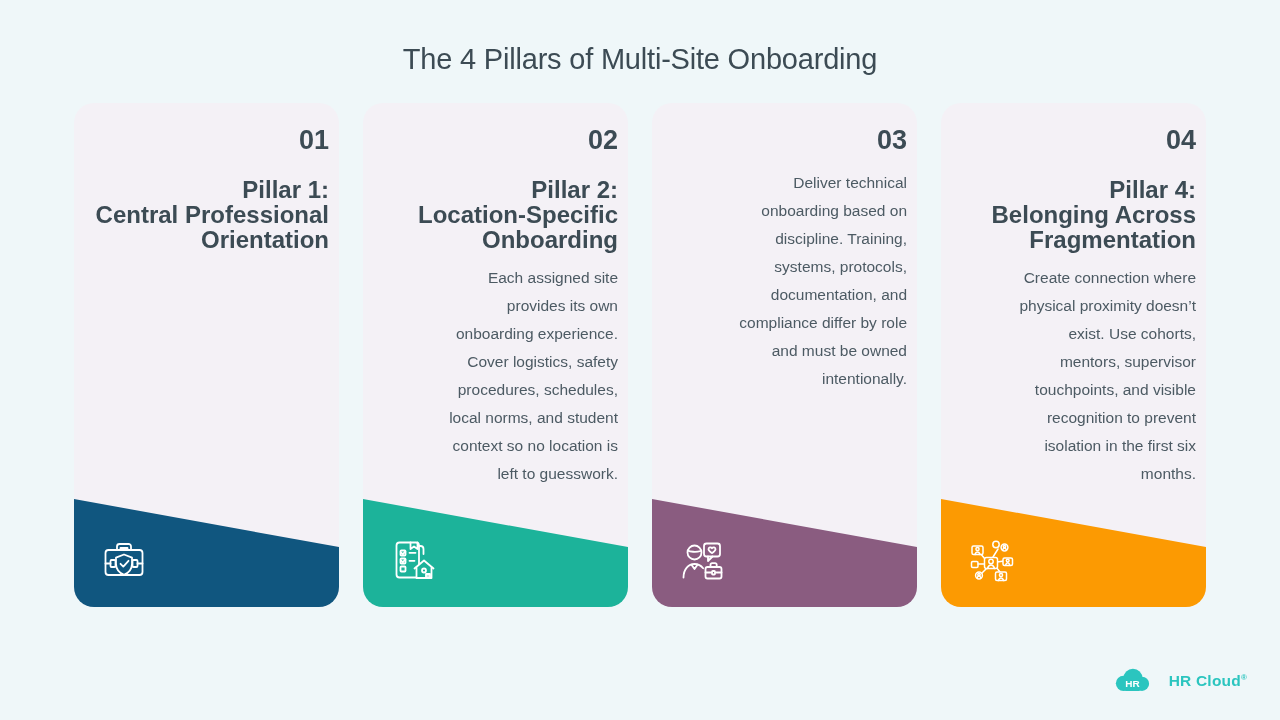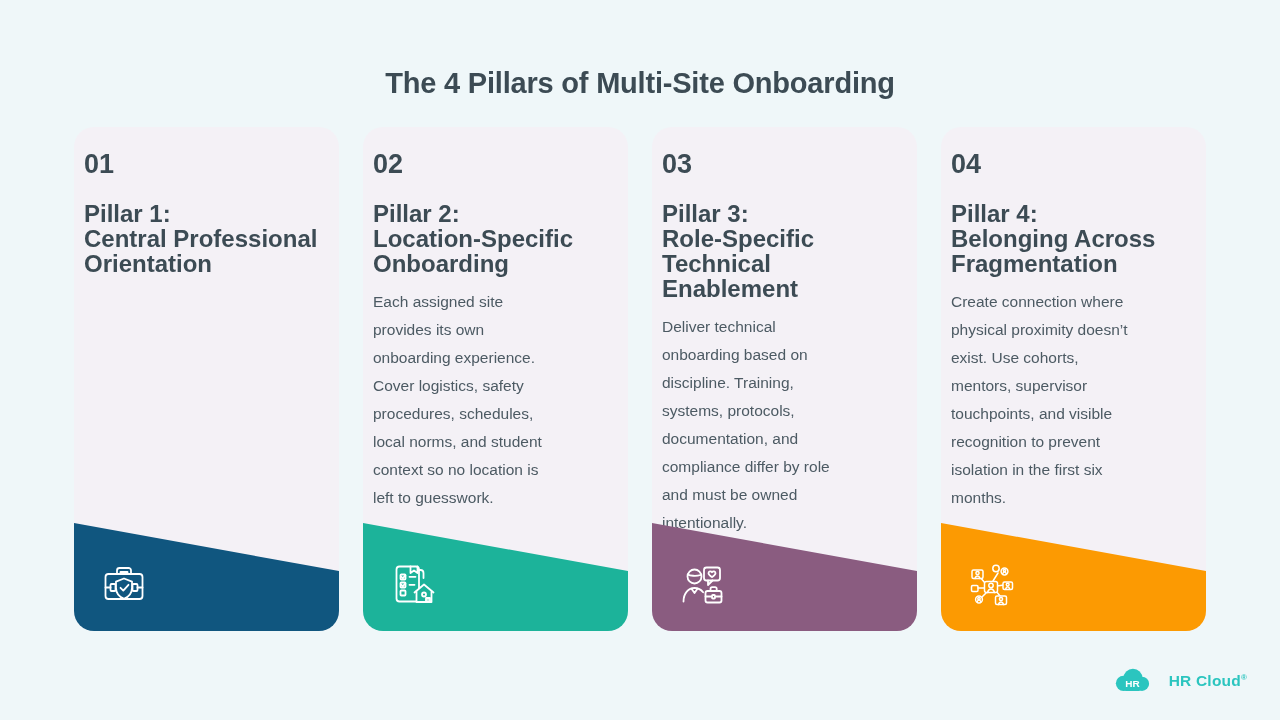--- a/index.html
+++ b/index.html
@@ -4,41 +4,41 @@
 <style>
   * { margin: 0; padding: 0; box-sizing: border-box; }
   html, body { width: 1280px; height: 720px; }
   body {
     font-family: "Liberation Sans", "DejaVu Sans", sans-serif;
     background: var(--page-bg, #EFF7F9);
     position: relative;
     overflow: hidden;
   }
   .page-title {
-    padding-top: 67px;
+    padding-top: 43px;
     text-align: center;
     font-size: 29px;
-    font-weight: bold;
+    font-weight: normal;
     color: var(--ink, #3C4B54);
     letter-spacing: -0.2px;
   }
   .cards {
     width: 1132px;
     margin: 27px auto 0;
     display: flex;
     gap: 24px;
   }
   .card {
     position: relative;
     width: 265px;
     height: 504px;
     background: var(--card-bg, #F4F1F6);
     border-radius: 20px;
     overflow: hidden;
-    text-align: left;
+    text-align: right;
     padding: 16px 10px 0;
     flex: 0 0 auto;
   }
   .card-number {
     margin-top: 4px;
     font-size: 27px;
     line-height: 34px;
     font-weight: bold;
     color: var(--ink, #3C4B54);
   }
@@ -152,24 +152,20 @@
           <circle cx="35" cy="33.5" r="2"></circle>
           <rect x="37" y="37" width="4" height="4"></rect>
           <path d="M39,37 v4 M37,39 h4" stroke-width="1"></path>
         </svg>
       </span>
     </div>
   </div>
 
   <div class="card">
     <div class="card-number">03</div>
-    <div class="card-title">Pillar 3:
-Role-Specific
-Technical
-Enablement</div>
     <div class="card-desc">Deliver technical
 onboarding based on
 discipline. Training,
 systems, protocols,
 documentation, and
 compliance differ by role
 and must be owned
 intentionally.</div>
     <div class="accent-band" style="background: rgb(138, 92, 128);">
       <span class="band-icon">

